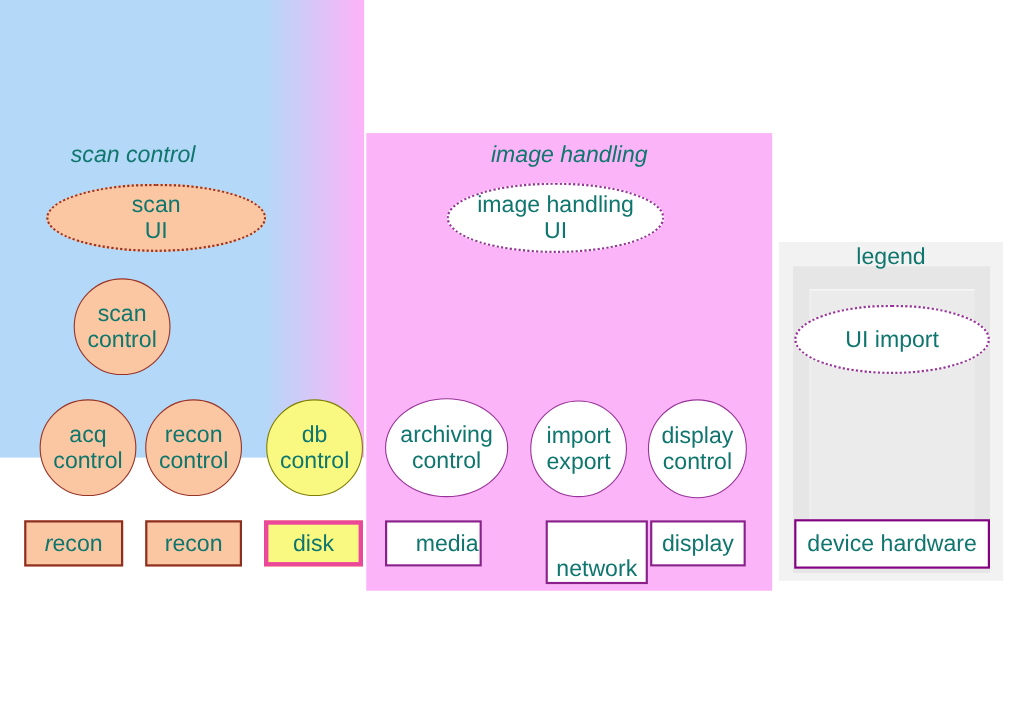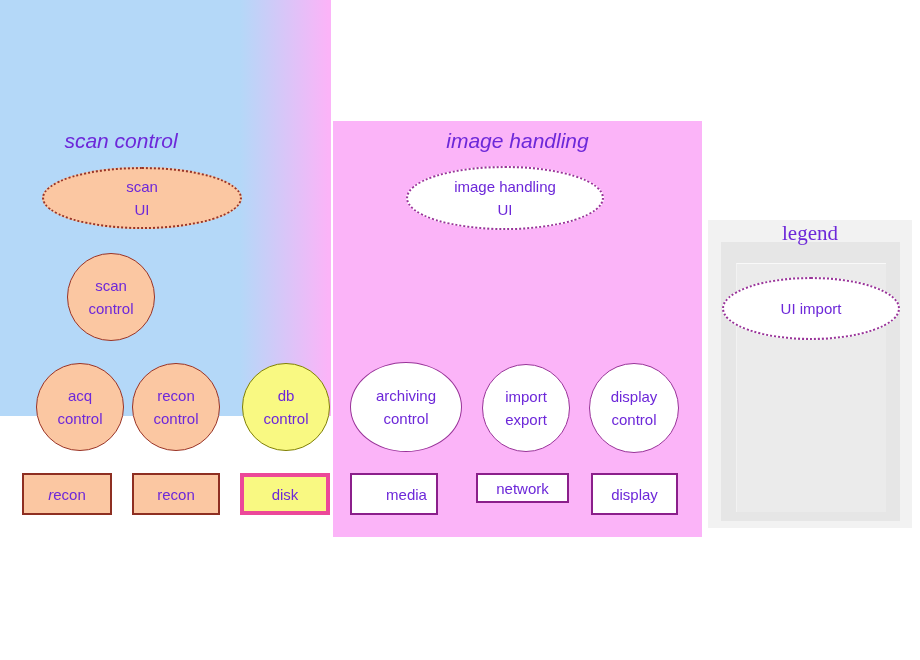--- a/index.html
+++ b/index.html
@@ -2,21 +2,21 @@
 <html><head>
 <meta charset="utf-8">
 <style>
   html, body { margin: 0; padding: 0; background: #ffffff; }
   .canvas {
     position: relative;
     width: 920px;
     height: 660px;
     background: #ffffff;
     font-family: "Liberation Sans", sans-serif;
-    color: #6d28d9;
+    color: #0f766e;
     overflow: hidden;
   }
   .region { position: absolute; }
   .region.scan {
     left: 0; top: 121; width: 331px; height: 416px;
     background: linear-gradient(to right, #b4d8f8 0px, #b4d8f8 240px, #fbb4f8 328px);
   }
   .region.image {
     left: 333px; top: 121px; width: 369px; height: 416px;
     background: #fbb4f8;
@@ -43,29 +43,28 @@
     left: 15px; top: 21px; right: 14px; bottom: 9px;
     background: #ebebeb;
     border-top: 1px solid #f9f9f9;
     border-left: 1px solid #f2f2f2;
   }
   .legend-title {
     position: absolute;
     left: 708px; top: 222px; width: 204px;
     font-size: 21px; line-height: 23px;
     text-align: center;
-    font-family: Liberation Serif, serif;
   }
   .node {
     position: absolute;
     display: flex;
     align-items: center;
     justify-content: center;
     text-align: center;
-    font-size: 15px;
+    font-size: 21px;
     line-height: 23px;
     box-sizing: border-box;
   }
   .lbl { display: block; white-space: pre-line; }
   .ellipse { border-radius: 50%; }
   .fill-salmon { background: #fbc7a2; }
   .fill-yellow { background: #f9f982; }
   .fill-white  { background: #ffffff; }
   .edge-red        { border: 1.5px solid #993326; }
   .edge-red-thick  { border: 2px solid #8e2f22; }
@@ -141,24 +140,27 @@
   </div>
   <div class="node fill-salmon edge-red-thick" style="left:132px; top:473px; width:88px; height:42px;">
     <span class="lbl">recon</span>
   </div>
   <div class="node fill-yellow edge-olive-thick" style="left:240px; top:473px; width:90px; height:42px;">
     <span class="lbl">disk</span>
   </div>
   <div class="node fill-white edge-purple-thick" style="left:350px; top:473px; width:88px; height:42px;padding-left:25px;">
     <span class="lbl">media</span>
   </div>
-  <div class="node fill-white edge-purple-thick" style="left:476px; top:473px; width:93px; height:30px;">
+  <div class="node fill-white edge-purple-thick" style="left:496px; top:473px; width:93px; height:58px;align-items:flex-end;">
     <span class="lbl">network</span>
   </div>
   <div class="node fill-white edge-purple-thick" style="left:591px; top:473px; width:87px; height:42px;">
     <span class="lbl">display</span>
   </div>
 
   <div class="node ellipse fill-white edge-purple-dotted" style="left:722px; top:277px; width:178px; height:63px;">
     <span class="lbl">UI import</span>
   </div>
+  <div class="node fill-white edge-darkpurple" style="left:722px; top:472px; width:178px; height:45px;">
+    <span class="lbl">device hardware</span>
+  </div>
 
 </div>
 
 </body></html>

